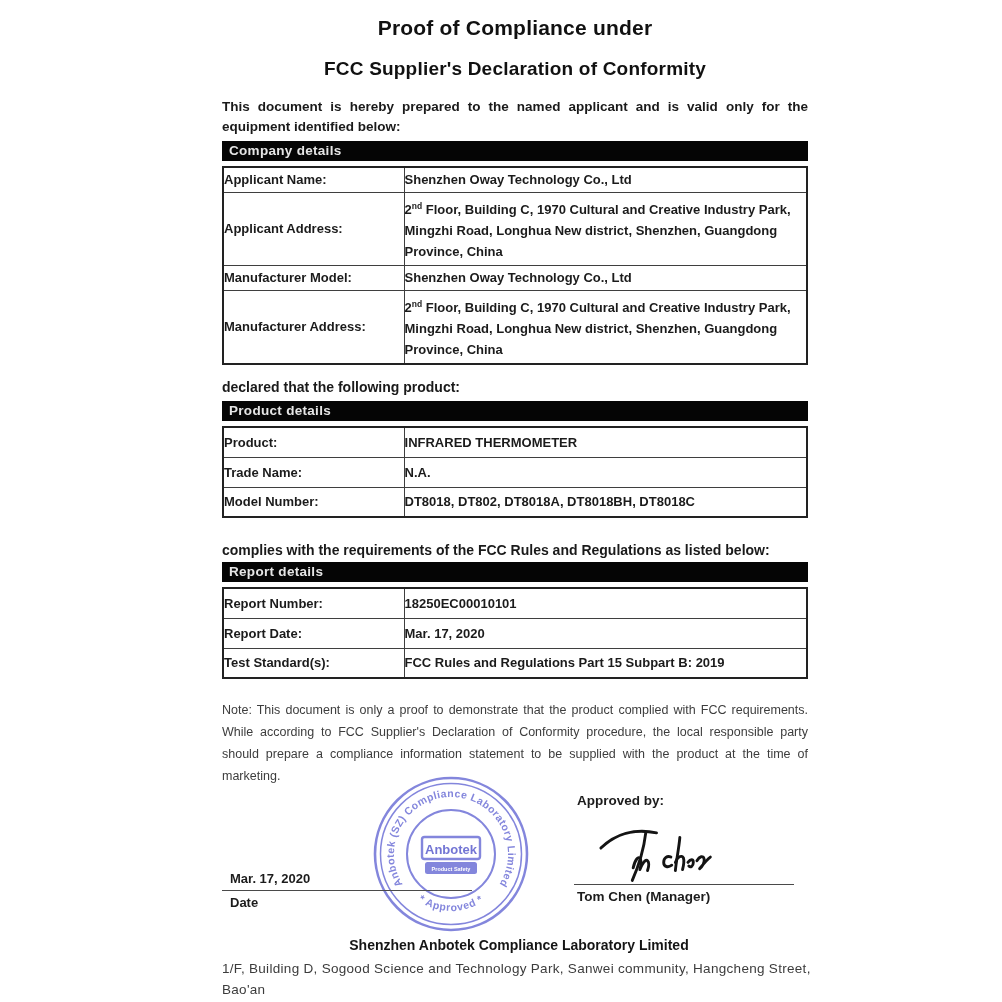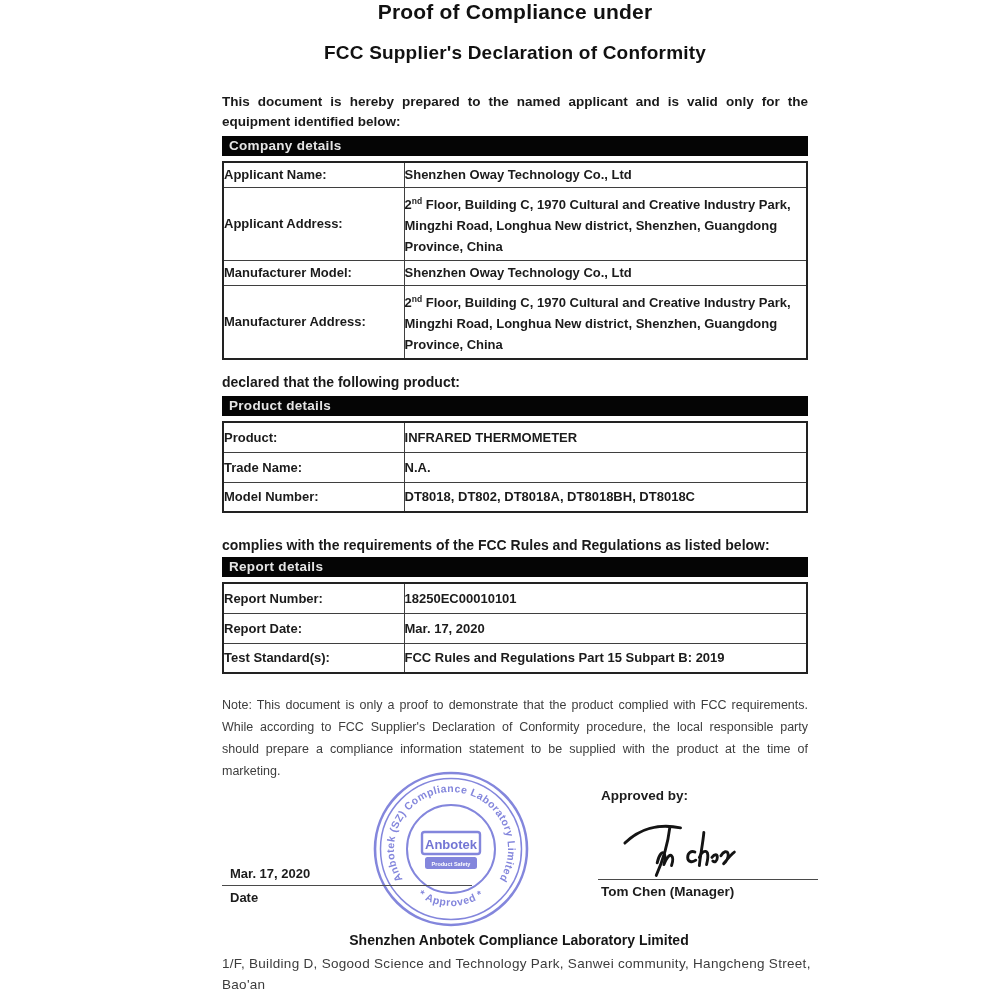--- a/index.html
+++ b/index.html
@@ -1,22 +1,22 @@
 <!DOCTYPE html>
 <html><head>
 <meta charset="utf-8">
 <style>
   * { margin:0; padding:0; box-sizing:border-box; }
   body { font-family:"Liberation Sans", sans-serif; background:#ffffff; }
   .page { position:relative; width:1002px; height:1002px; background:#ffffff; overflow:hidden; color:#1c1c1c; }
   .doc { position:absolute; left:222px; top:0; width:586px; }
 
-  .title1 { font-size:21px; font-weight:bold; text-align:center; letter-spacing:.2px; color:#111; }
+  .title1 { margin-top:16px; font-size:21px; font-weight:bold; text-align:center; letter-spacing:.2px; color:#111; }
   .title2 { margin-top:18px; font-size:19px; font-weight:bold; text-align:center; letter-spacing:.2px; color:#111; }
-  .intro  { margin-top:28px; font-size:13.5px; font-weight:bold; line-height:20px; text-align:justify; color:#1a1a1a; }
+  .intro  { margin-top:17px; font-size:13.5px; font-weight:bold; line-height:20px; text-align:justify; color:#1a1a1a; }
 
   .section-bar { margin-top:4px; height:20px; line-height:20px; background:#050505; color:#e5e5e5;
                  font-size:13.5px; font-weight:bold; padding-left:7px; letter-spacing:.3px; }
   .bar2 { } .bar3 { margin-top:2px; }
 
   table.grid { width:100%; border-collapse:collapse; margin-top:5px; border:2px solid #222; background:#fff; }
   table.grid td { border:1.2px solid #3f3f3f; font-size:13px; font-weight:bold; color:#1b1b1b;
                   padding:3px 0; vertical-align:middle; }
   td.lbl { width:31%; }
   .t1 tr.one td { height:25px; }
@@ -28,21 +28,21 @@
   .lead.complies { margin-top:22px; }
 
   .note { margin-top:20px; font-size:12.5px; font-weight:normal; color:#3d3d3d; line-height:22px; text-align:justify; }
 
   .signoff { position:relative; height:146px; }
   .stamp { position:absolute; left:150px; top:-12px; width:158px; height:158px; opacity:.88; }
   .date-group { position:absolute; left:0; top:84px; width:250px; }
   .date-value { font-size:13px; font-weight:bold; padding-left:8px; height:17px; }
   .date-rule { border-top:1.6px solid #4a4a4a; margin-top:2px; }
   .date-label { font-size:13px; font-weight:bold; padding-left:8px; margin-top:4px; }
-  .approve-group { position:absolute; left:376px; top:6px; width:220px; }
+  .approve-group { position:absolute; left:352px; top:6px; width:220px; }
   .approve-label { font-size:13.5px; font-weight:bold; padding-left:3px; }
   .signature { display:block; margin:6px 0 0 12px; }
   .sign-rule { border-top:1.6px solid #4a4a4a; margin-top:0; }
   .approver { font-size:13.5px; font-weight:bold; margin-top:4px; padding-left:3px; }
 
   .footer { margin-top:4px; width:594px; }
   .f-company { font-size:14px; font-weight:bold; text-align:center; height:18px; color:#151515; }
   .f-addr { font-size:13.5px; font-weight:normal; color:#3c3c3c; line-height:21px; margin-top:3px; letter-spacing:.3px; }
 </style>
 </head>

